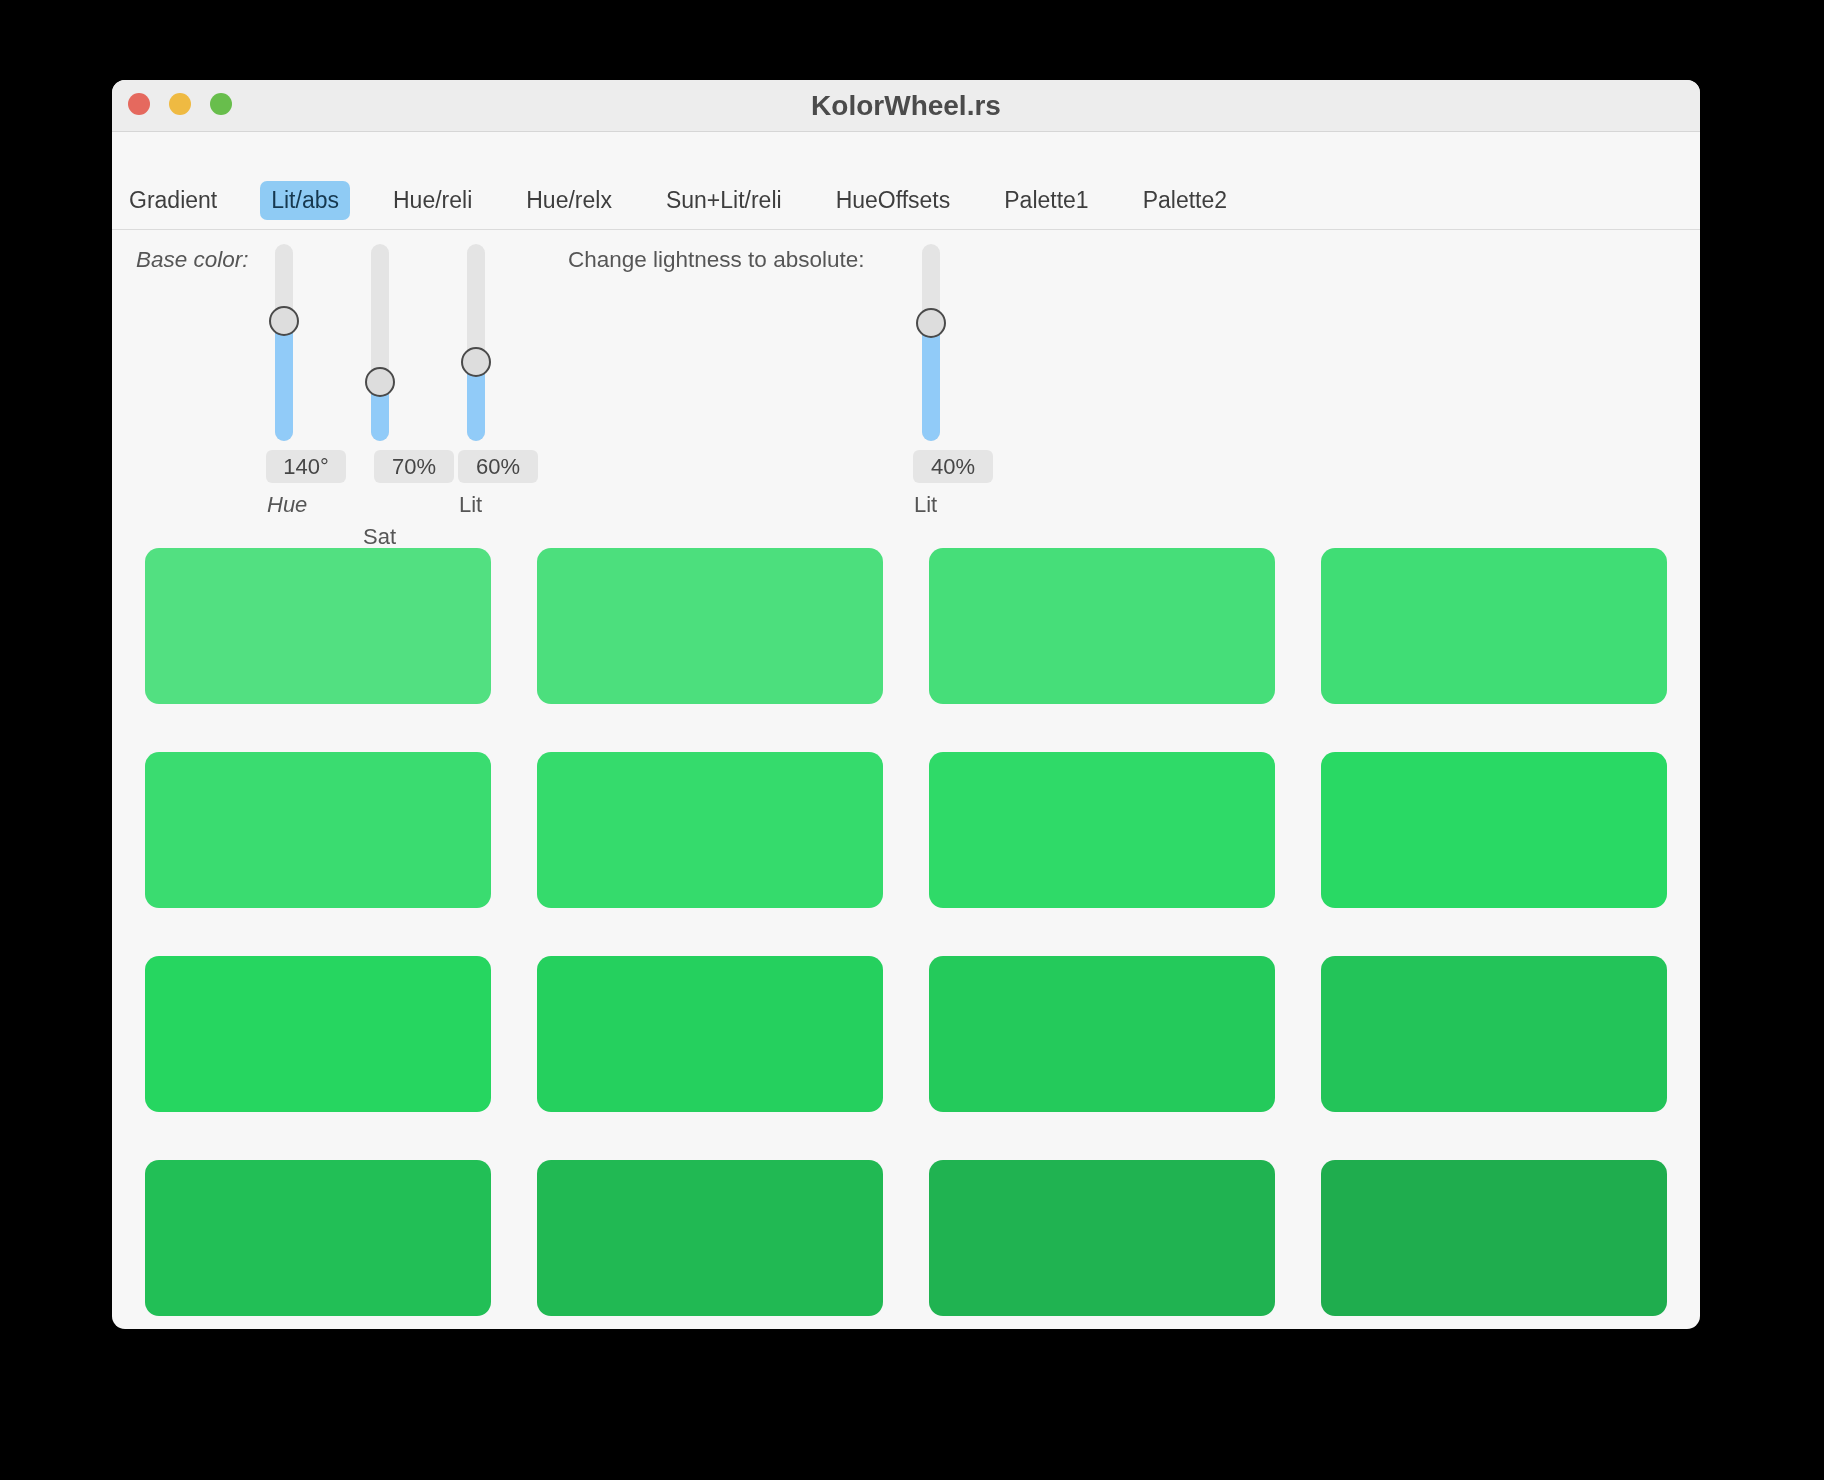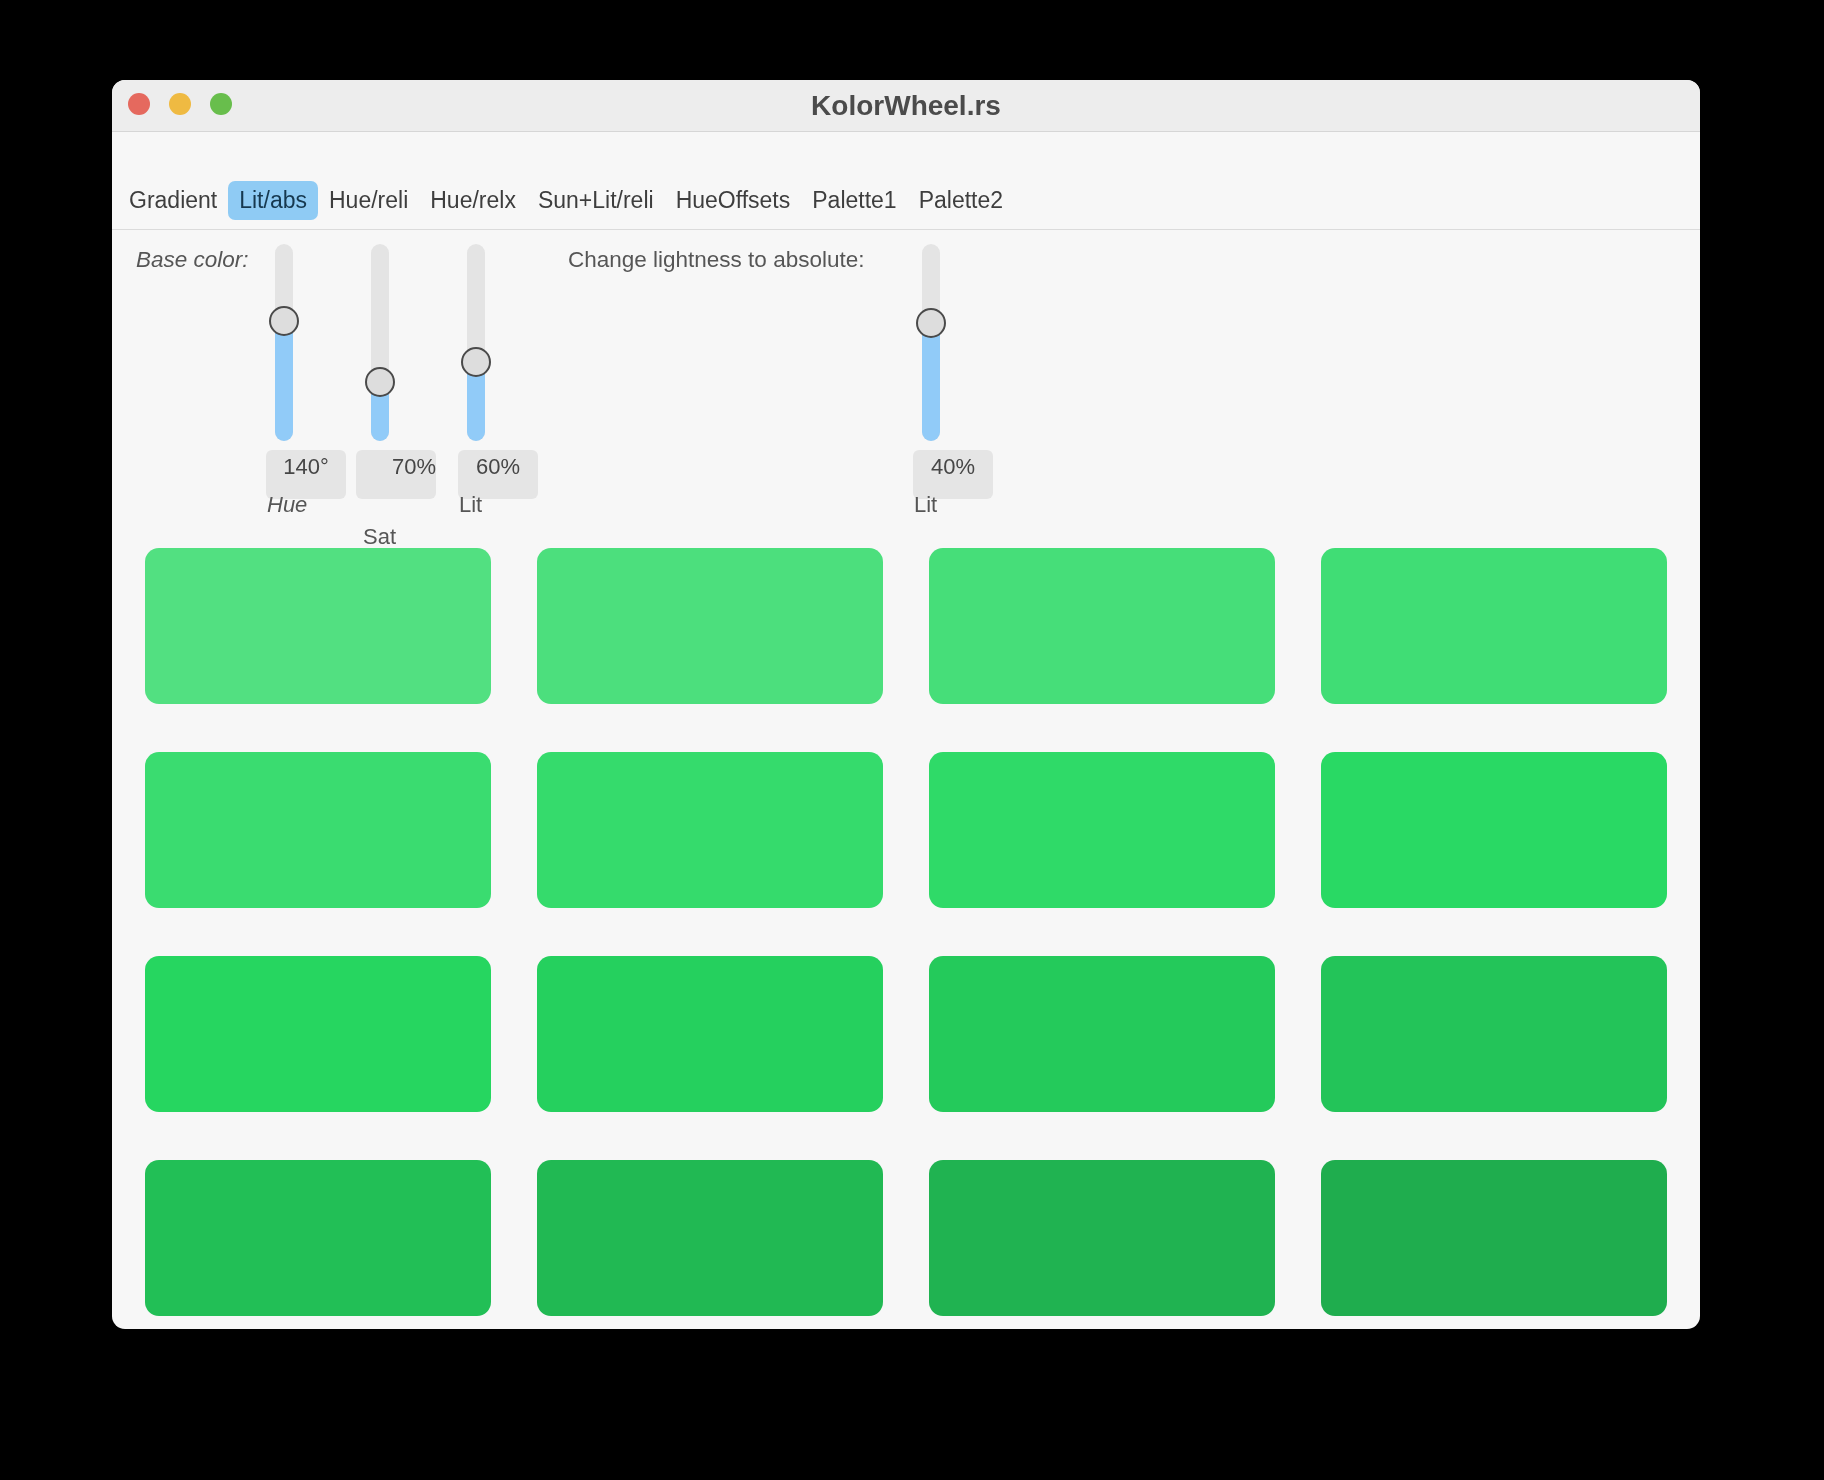--- a/index.html
+++ b/index.html
@@ -10,33 +10,33 @@
             background:#F7F7F7; border-radius:13px; overflow:hidden;
             box-shadow:0 14px 50px rgba(0,0,0,.55); }
   .titlebar { position:absolute; left:0; top:0; width:100%; height:52px;
               background:#EDEDED; border-bottom:1px solid #D6D6D6; }
   .traffic { position:absolute; left:16px; top:13px; display:flex; gap:19px; }
   .tl { width:22px; height:22px; border-radius:50%; display:inline-block; }
   .title { width:100%; text-align:center; line-height:52px; font-size:28px;
            font-weight:bold; color:#4B4B4B; }
   .link { position:absolute; top:62px; right:30px; font-size:24.5px;
           text-decoration:none; cursor:pointer; }
-  .tabs { position:absolute; left:6px; top:101px; display:flex; }
+  .tabs { position:absolute; left:6px; top:101px; display:flex; gap:32px; }
   .tab { font-size:23px; color:#3E3E3E; padding:6px 11px; border-radius:7px;
          white-space:nowrap; cursor:default; }
   .separator { position:absolute; left:0; top:149px; width:100%; height:0;
                border-top:1px solid #DBDBDB; }
   .section-label { position:absolute; font-size:22.5px; color:#565656; top:167px; }
   .base-label { left:24px;font-style:italic; }
   .abs-label  { left:456px; }
   .slider-track { position:absolute; width:18px; height:197px; top:164px;
                   border-radius:9px; }
   .slider-fill { position:absolute; width:18px; border-radius:9px; }
   .slider-knob { position:absolute; width:30px; height:30px; border-radius:50%; }
-  .slider-badge { position:absolute; top:370px; width:80px; height:49px;
+  .slider-badge { position:absolute; top:370px; width:80px; height:33px;
                   border-radius:6px; background:#E5E5E5; color:#464646;
                   font-size:22px; text-align:center; line-height:33px; }
   .slider-name { position:absolute; top:412px; font-size:22px; color:#565656; }
   .grid { position:absolute; left:33px; top:468px; width:1522px;
           display:grid; grid-template-columns:repeat(4,346px);
           column-gap:46px; row-gap:48px; }
   .swatch { height:156px; border-radius:14px; }
 </style>
 </head>
 <body>
@@ -72,21 +72,21 @@
 
     <div id="sliders">
         <div class="slider-track" style="left: 163px; background: rgb(228, 228, 228);"></div>
         <div class="slider-fill" style="left: 163px; top: 240.633px; height: 120.367px; background: rgb(145, 203, 248);"></div>
         <div class="slider-knob" style="left: 157px; top: 225.633px; background: rgb(221, 221, 221); border: 2.5px solid rgb(74, 74, 74);"></div>
         <div class="slider-badge" style="left: 154px;">140°</div>
         <div class="slider-name" style="left: 155px; font-style: italic;">Hue</div>
         <div class="slider-track" style="left: 259px; background: rgb(228, 228, 228);"></div>
         <div class="slider-fill" style="left: 259px; top: 301.9px; height: 59.1px; background: rgb(145, 203, 248);"></div>
         <div class="slider-knob" style="left: 253px; top: 286.9px; background: rgb(221, 221, 221); border: 2.5px solid rgb(74, 74, 74);"></div>
-        <div class="slider-badge" style="left: 244px; text-align: right;">70%</div>
+        <div class="slider-badge" style="left: 262px;">70%</div>
         <div class="slider-name" style="left: 251px; margin-top: 32px;">Sat</div>
         <div class="slider-track" style="left: 355px; background: rgb(228, 228, 228);"></div>
         <div class="slider-fill" style="left: 355px; top: 282.2px; height: 78.8px; background: rgb(145, 203, 248);"></div>
         <div class="slider-knob" style="left: 349px; top: 267.2px; background: rgb(221, 221, 221); border: 2.5px solid rgb(74, 74, 74);"></div>
         <div class="slider-badge" style="left: 346px;">60%</div>
         <div class="slider-name" style="left: 347px;">Lit</div>
         <div class="slider-track" style="left: 810px; background: rgb(228, 228, 228);"></div>
         <div class="slider-fill" style="left: 810px; top: 242.8px; height: 118.2px; background: rgb(145, 203, 248);"></div>
         <div class="slider-knob" style="left: 804px; top: 227.8px; background: rgb(221, 221, 221); border: 2.5px solid rgb(74, 74, 74);"></div>
         <div class="slider-badge" style="left: 801px;">40%</div>

